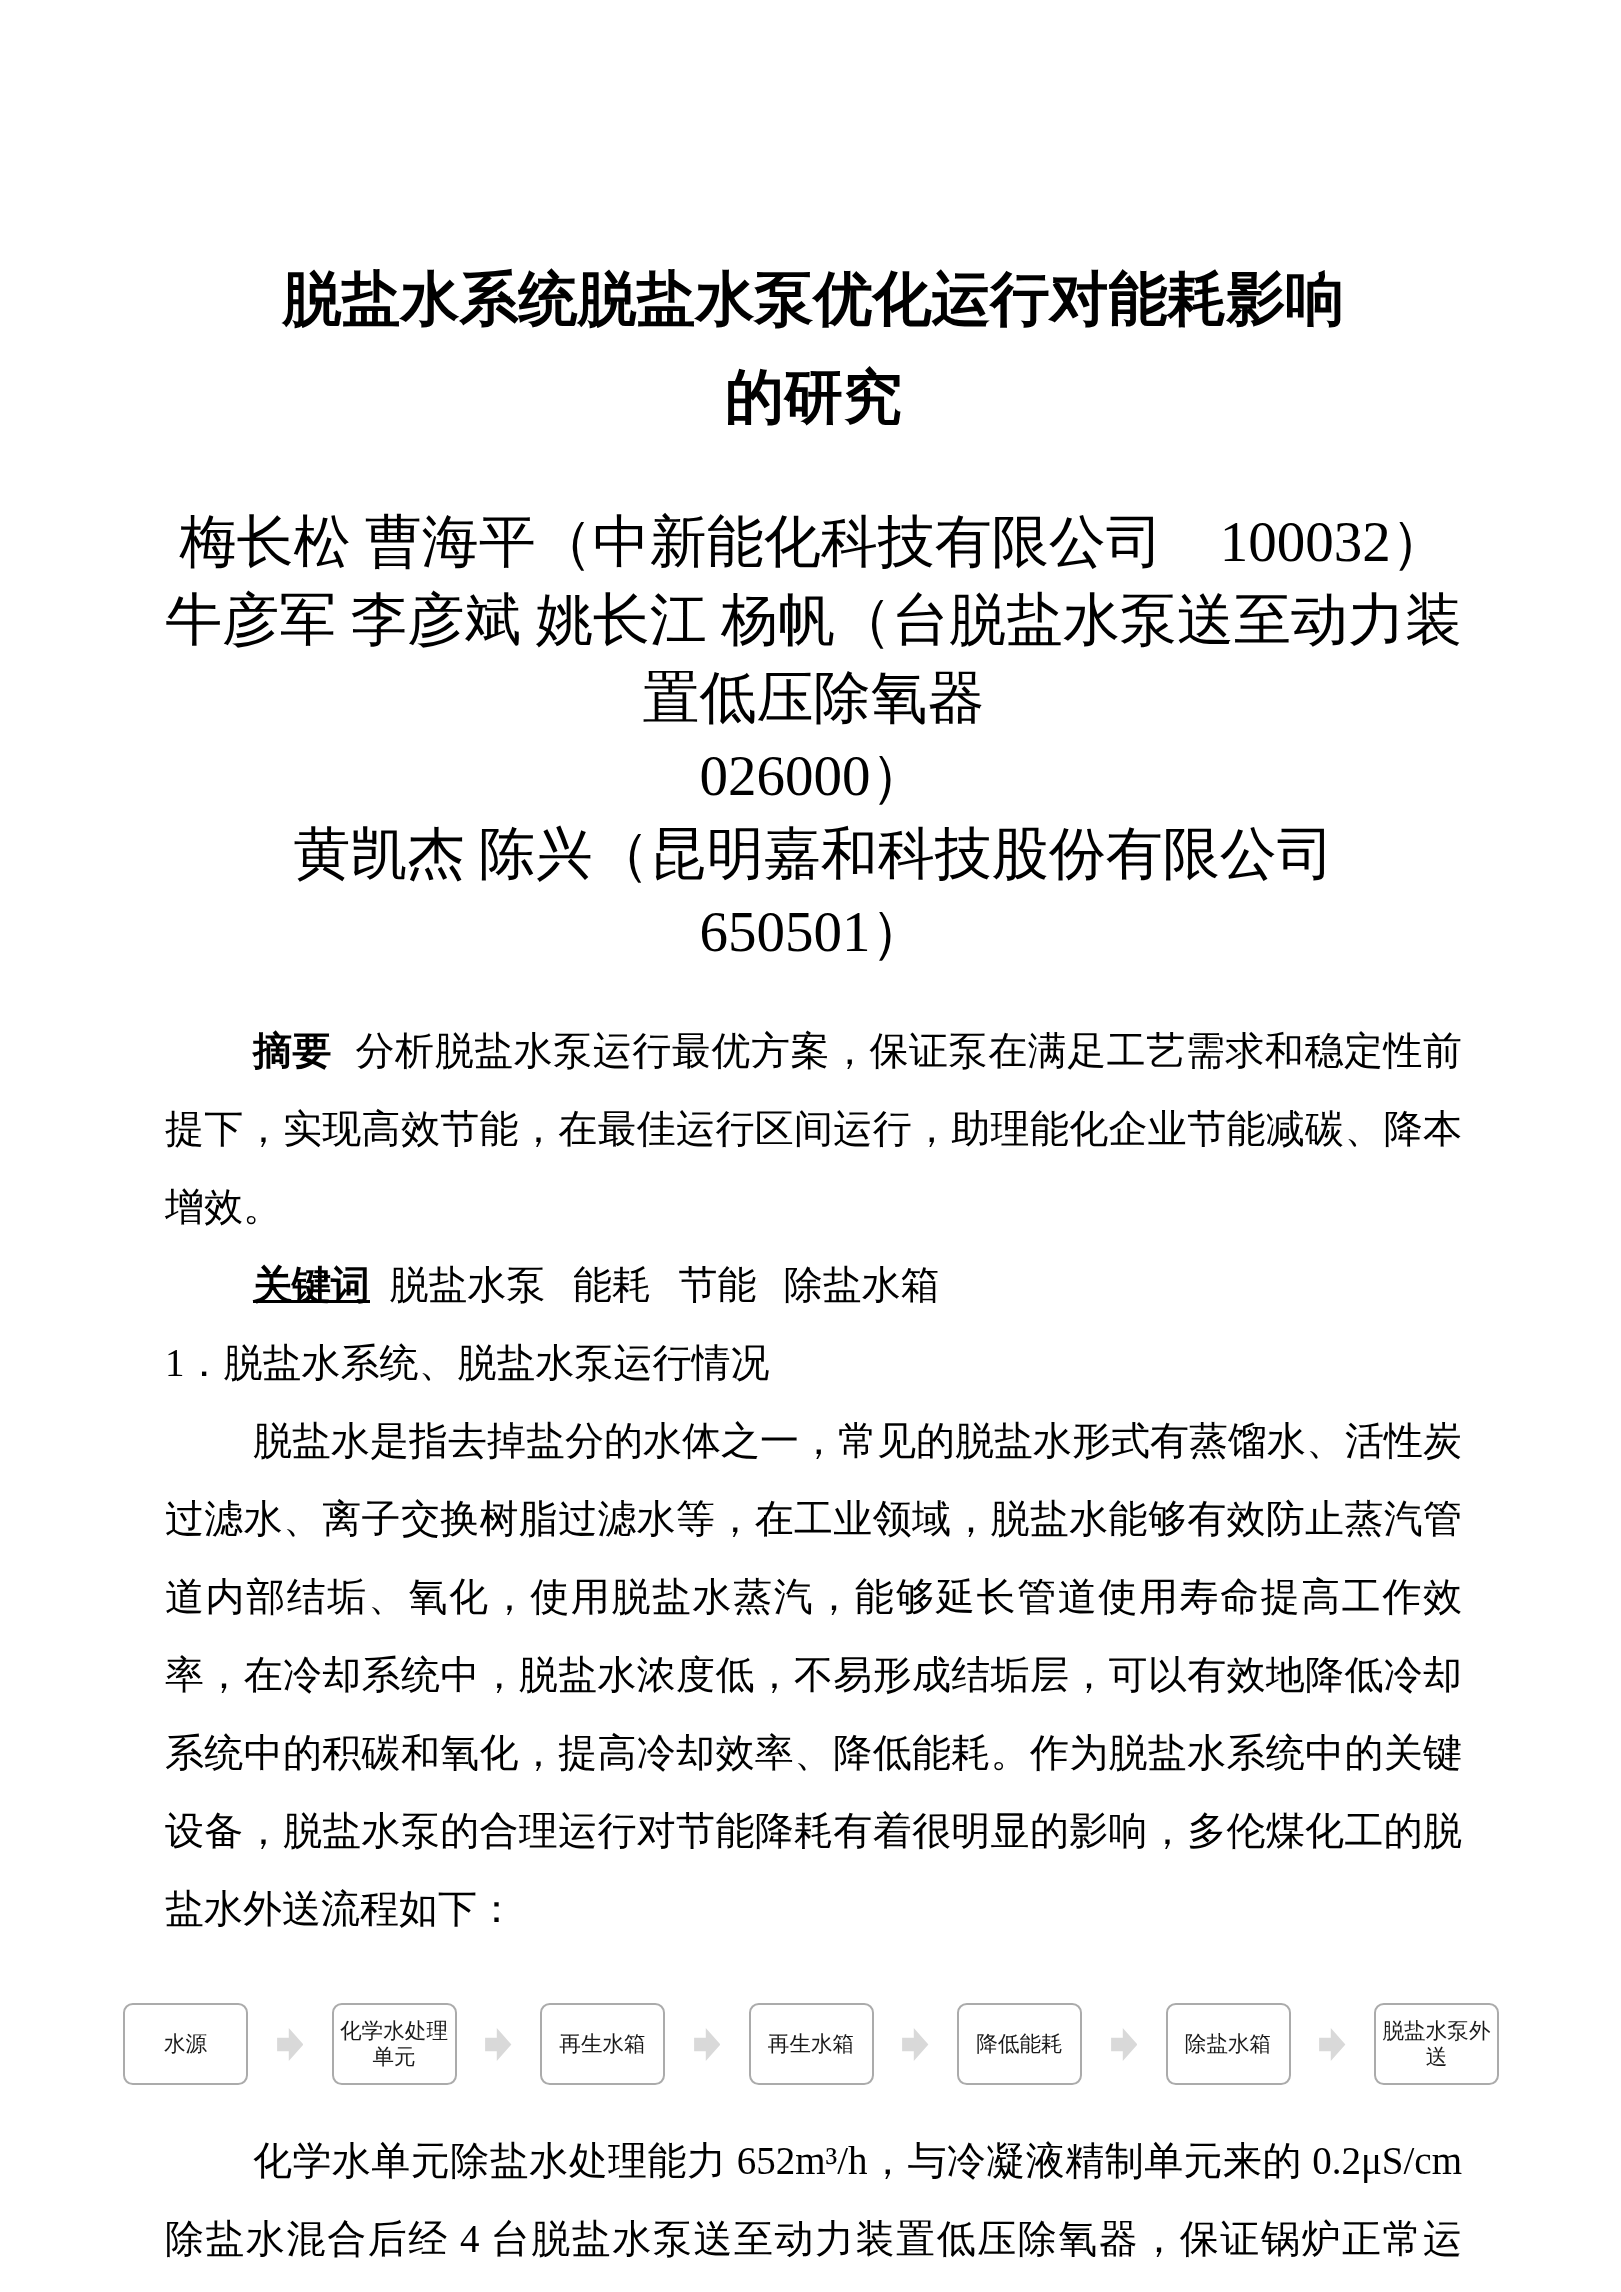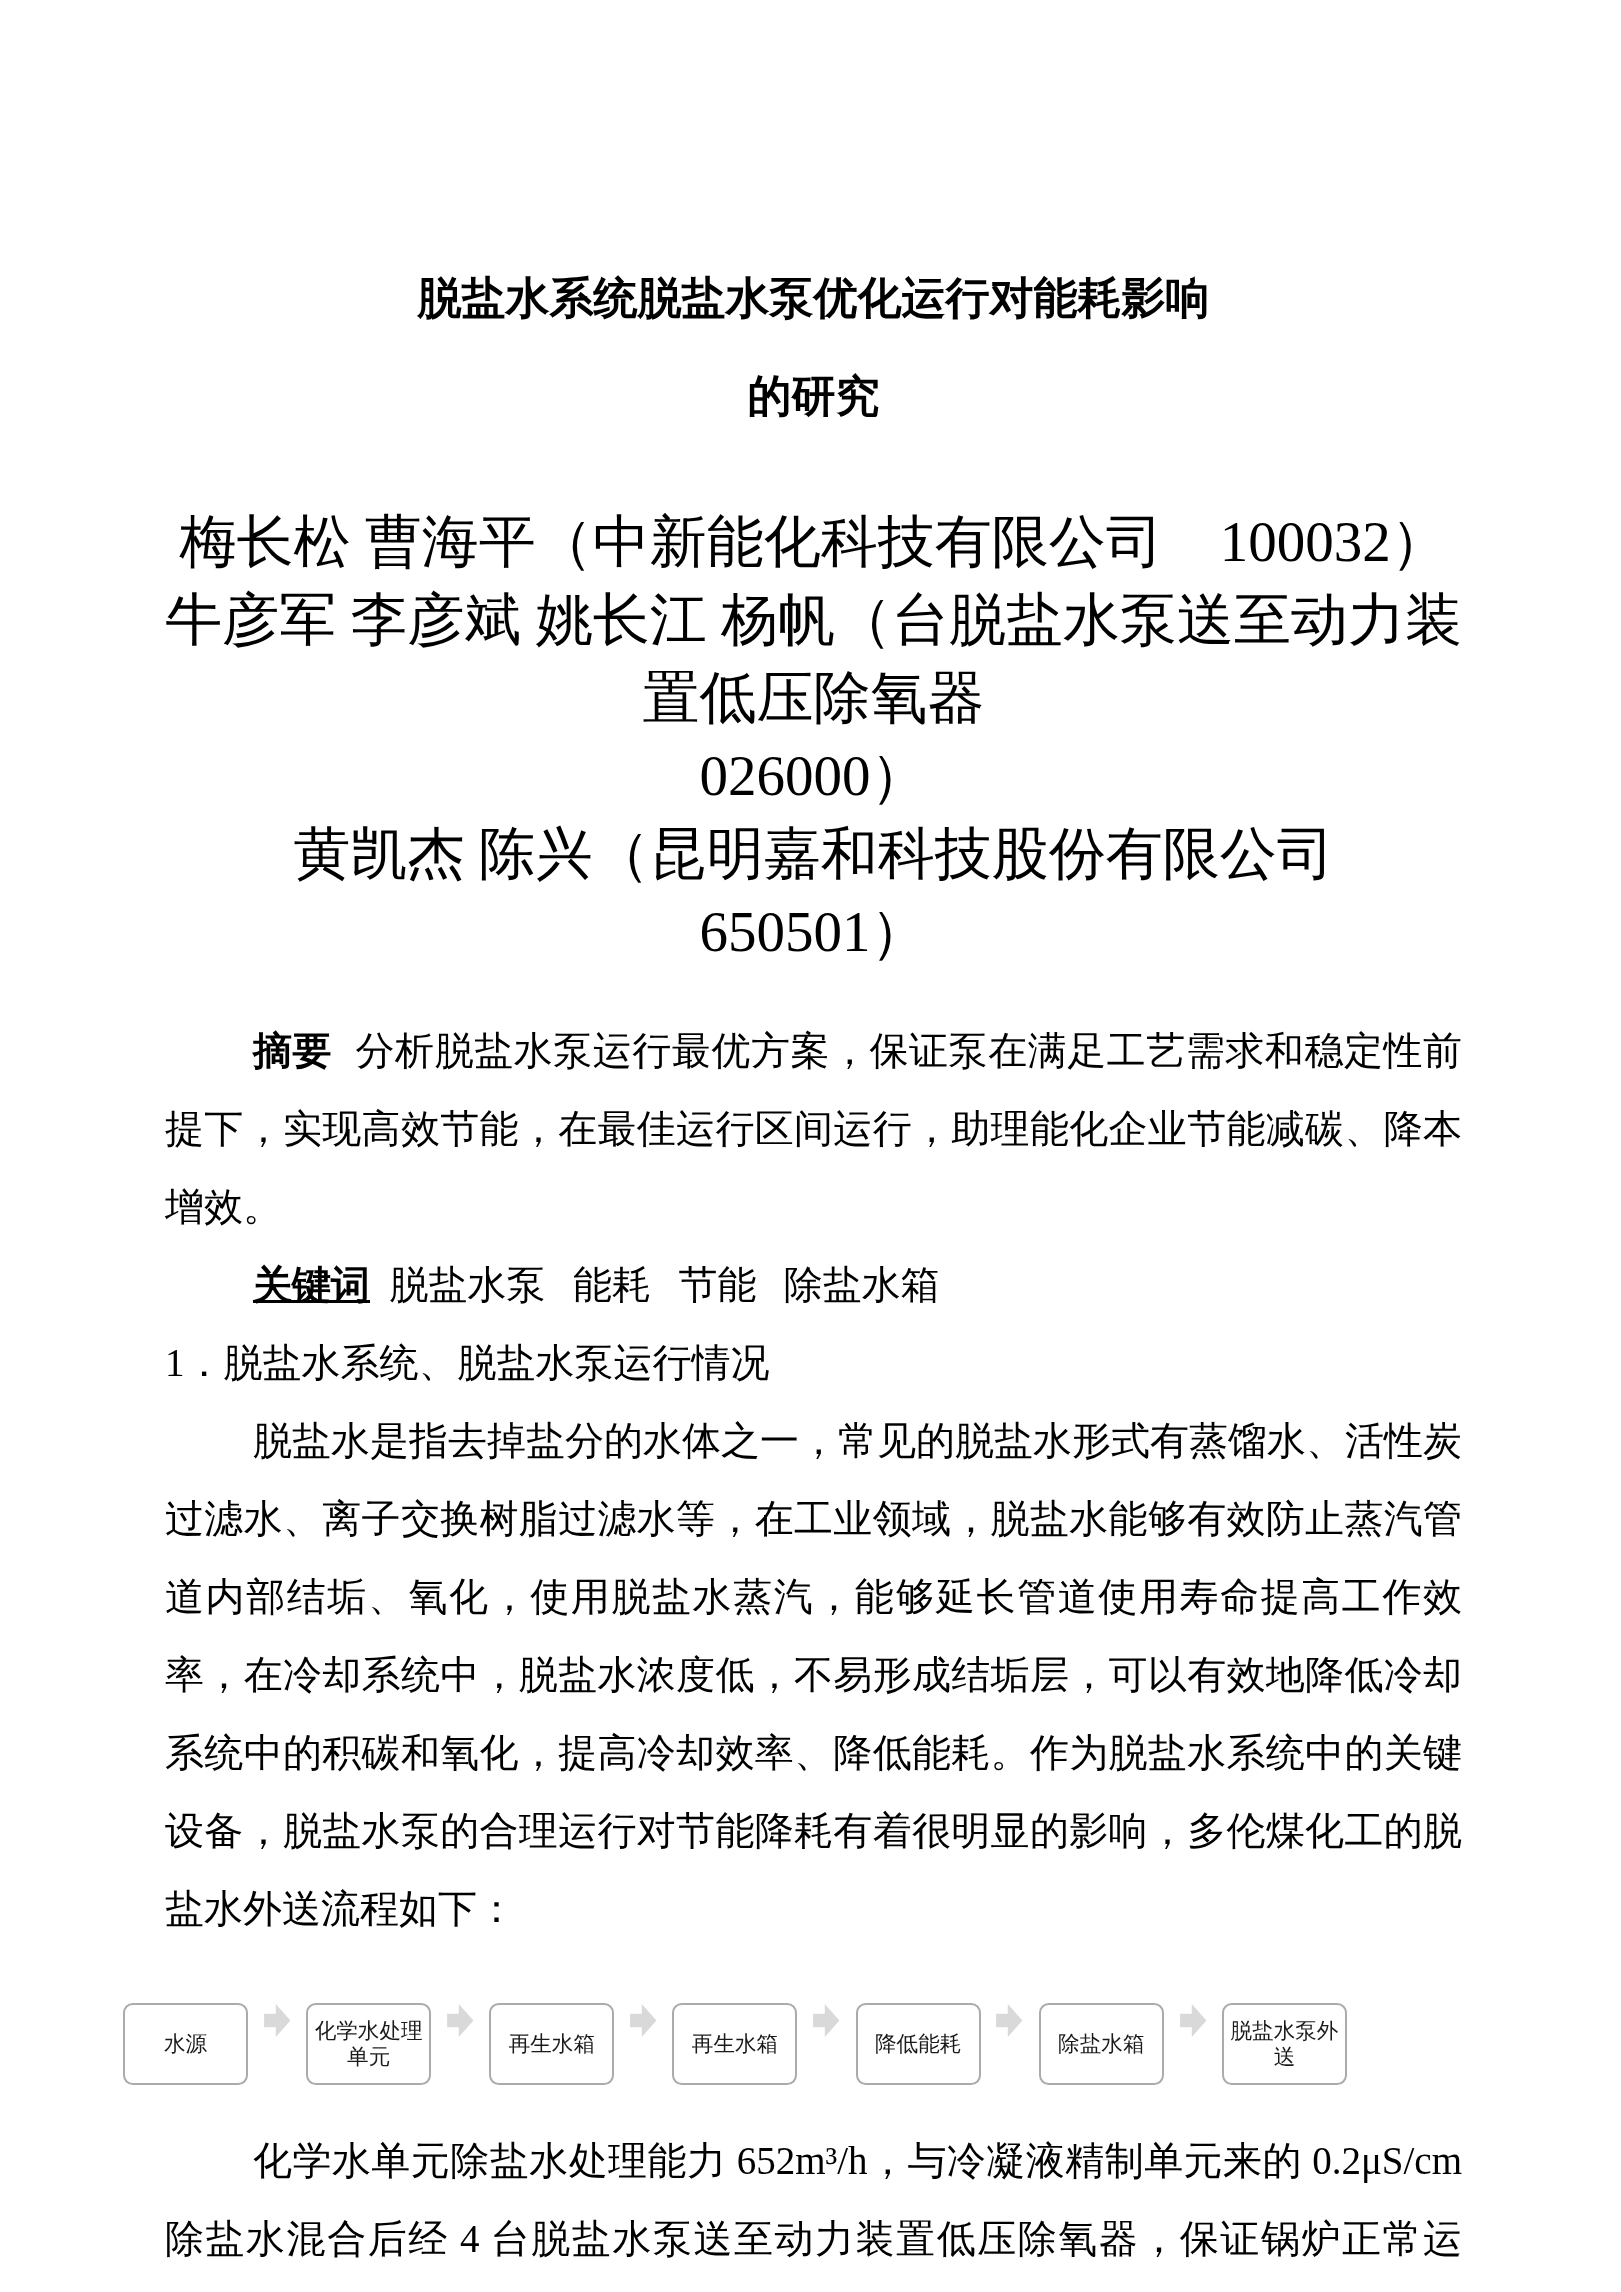--- a/index.html
+++ b/index.html
@@ -9,21 +9,21 @@
     background:#ffffff;
     box-sizing:border-box;
     padding:250px 159px 0 165px;
     font-family:"Liberation Serif","DejaVu Serif",serif;
     color:#000000;
     overflow:hidden;
   }
   .title {
     margin:0 0 57px 0;
     text-align:center;
-    font-size:44px;
+    font-size:59px;
     font-weight:bold;
     line-height:98px;
   }
   .title-line { display:block; }
   .authors {
     text-align:center;
     font-size:57px;
     line-height:78px;
     margin:0 0 41px 0;
   }
@@ -33,23 +33,24 @@
     line-height:78px;
   }
   .indent { text-indent:88px; }
   .just { text-align:justify; }
   .bold-label { font-weight:bold; }
   .abstract-label { margin-right:23.5px; }
   .kw-label { margin-right:19.6px;text-decoration:underline; }
   .kw-item { margin-left:27.4px;margin-top:32px; }
   .kw-item.first { margin-left:0; }
   .flow {
-    width:1224px;
+    width:1376px;
     margin:55px 0 37px -42px;
     display:flex;
+    align-items:center;
     justify-content:space-between;
     font-family:"Liberation Sans","DejaVu Sans",sans-serif;
   }
   .flow-box {
     box-sizing:border-box;
     width:125px;
     min-height:82px;
     border:2px solid #ababab;
     border-radius:9.8px;
     background:#ffffff;

